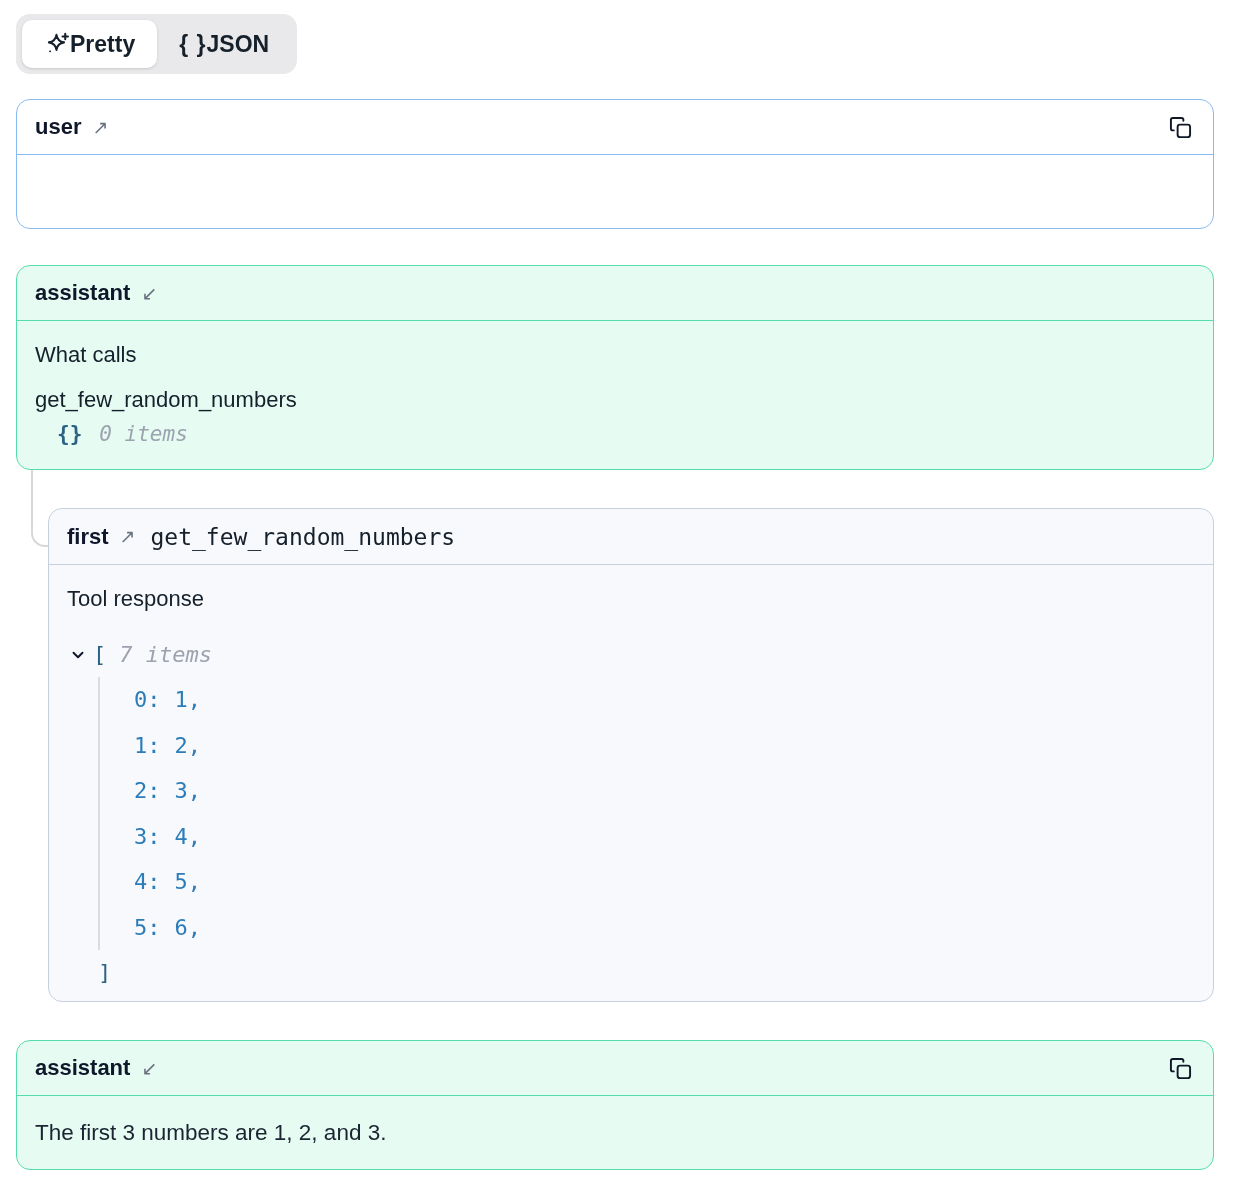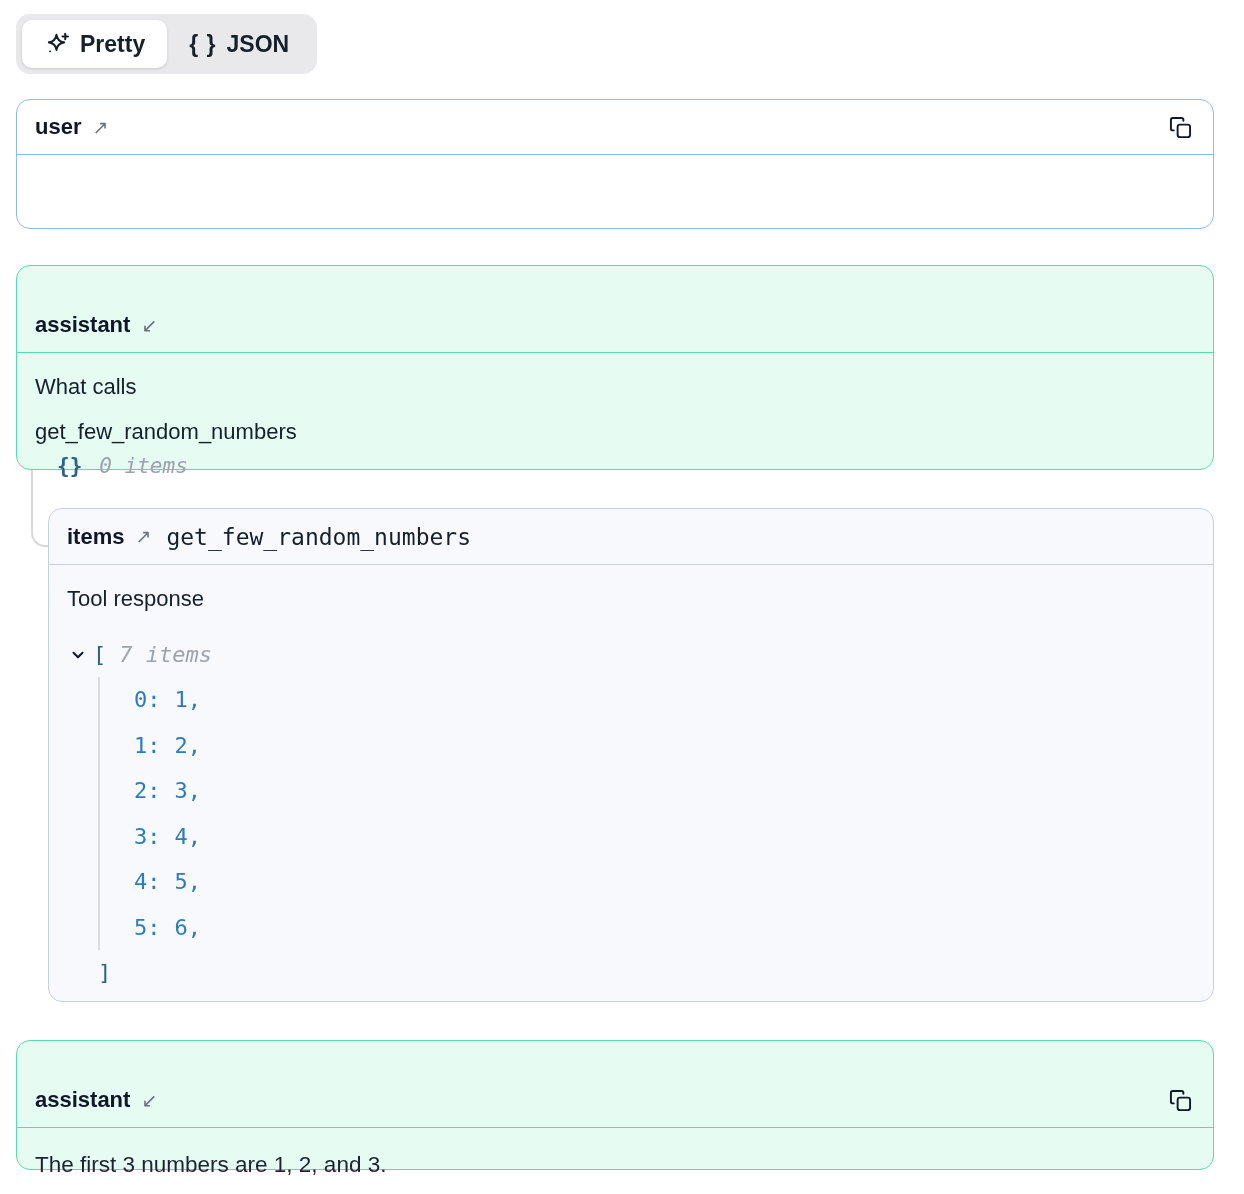--- a/index.html
+++ b/index.html
@@ -4,21 +4,21 @@
 <style>
   * { margin:0; padding:0; box-sizing:border-box; }
   html,body { width:1244px; height:1194px; background:#ffffff;
     font-family:"Liberation Sans", sans-serif; color:#15202b; }
   body { position:relative; overflow:hidden; }
 
   
   .toggle { position:absolute; left:16px; top:14px; height:60px;
     background:var(--toggle-bg); border-radius:14px; display:flex;
     align-items:center; padding:6px; }
-  .toggle-btn { display:flex; align-items:center; gap:10px; height:48px;
+  .toggle-btn { display:flex; align-items:center; height:48px;
     padding:0 22px; border:none; background:transparent; border-radius:10px;
     font-family:inherit; font-size:23px; font-weight:600; color:#15202b; cursor:pointer; }
   .toggle-btn.active { background:#fff; box-shadow:0 1px 3px rgba(0,0,0,.14); }
   .sparkles { width:26px; height:26px; }
   .brace-glyph { font-weight:700; letter-spacing:1px; }
 
   
   .card { position:absolute; border-radius:14px; background:#fff; }
   .card-header { display:flex; align-items:center; height:55px; padding:0 18px;
     border-bottom:1.5px solid; }
@@ -30,21 +30,21 @@
   .card-body { padding:0 18px; font-size:22.5px; color:#1b2430; }
   .center-body { display:flex; align-items:center; height:73px; }
 
   
   .card-user { left:16px; top:99px; width:1198px; height:130px;
     border:1.5px solid var(--blue-border); }
   .card-user .card-header { border-color:var(--blue-border); }
 
   
   .card-assist { background:var(--green-bg); border:1.5px solid var(--green-border); }
-  .card-assist .card-header { border-color:var(--green-border);margin-top:32px; }
+  .card-assist .card-header { border-color:var(--green-border); }
   .card-a1 { left:16px; top:265px; width:1198px; height:205px; }
   .a1-body { padding:21px 18px 0; }
   .a1-label { font-size:22px; }
   .a1-tool { margin-top:19px; font-size:22px; font-weight:500; }
   .a1-args { margin-top:9px; padding-left:22px;
     font-family:"DejaVu Sans Mono", monospace; font-size:21px; display:flex; align-items:center; }
   .args-braces { color:var(--json-navy); font-weight:600; }
   .args-items { color:var(--muted-gray); font-style:italic; margin-left:17px; }
 
   
@@ -120,21 +120,21 @@
       <span class="args-braces">{}</span>
       <span class="args-items">0 items</span>
     </div>
   </div>
 </section>
 
 <div class="connector"></div>
 
 <section class="card card-tool">
   <div class="card-header">
-    <span class="role">items</span>
+    <span class="role">first</span>
     <span class="dir-arrow">↗</span>
     <span class="tool-fn">get_few_random_numbers</span>
   </div>
   <div class="tool-body">
     <div class="tool-label">Tool response</div>
 
     <div class="tree">
       <div class="tree-head">
         <button class="chev-btn">
           <svg viewBox="0 0 24 24" fill="none" stroke="currentColor" stroke-width="2.6" stroke-linecap="round" stroke-linejoin="round">

